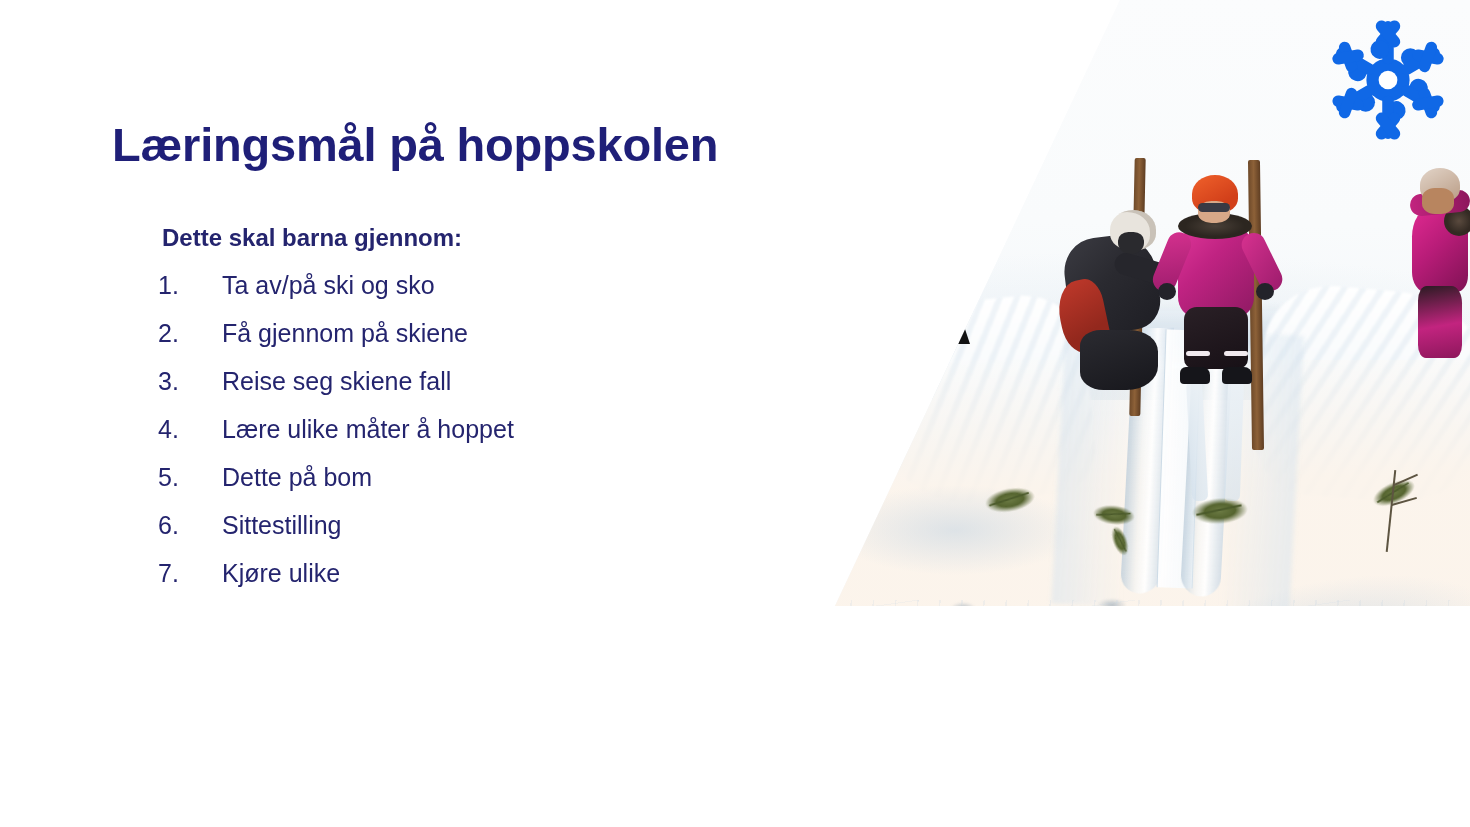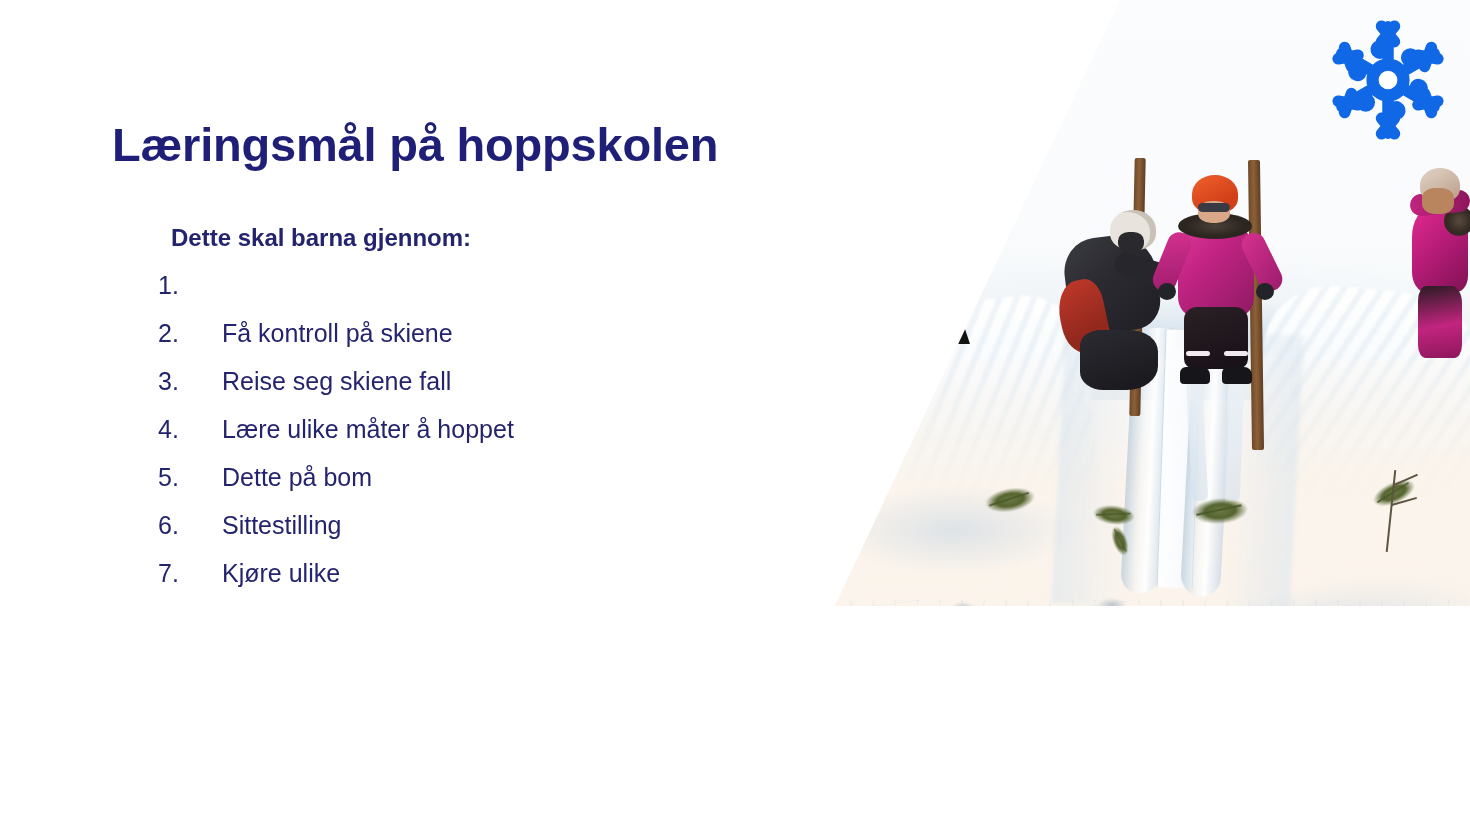--- a/index.html
+++ b/index.html
@@ -388,21 +388,21 @@
     position: absolute;
     left: 158px;
     top: 226px;
     width: 560px;
   }
 
   .lead {
     font-size: 24px;
     font-weight: bold;
     line-height: 1.0;
-    margin: 0 0 23px 13px;
+    margin: 0 0 23px 4px;
   }
 
   .goal-list {
     list-style: none;
     margin: 0;
     padding: 0;
   }
 
   .goal-item {
     display: flex;
@@ -536,24 +536,25 @@
   </div>
 
   <h1 class="title" style="color: rgb(31, 31, 120);">Læringsmål på hoppskolen</h1>
 
   <div class="body-block" style="color: rgb(36, 36, 110);">
     <p class="lead">Dette skal barna gjennom:</p>
 
     <ol class="goal-list">
       <li class="goal-item">
         <span class="goal-num">1.</span>
+        <span class="goal-text">Ta av/på ski og sko</span>
       </li>
       <li class="goal-item">
         <span class="goal-num">2.</span>
-        <span class="goal-text">Få kontroll på skiene</span>
+        <span class="goal-text">Få gjennom på skiene</span>
       </li>
       <li class="goal-item">
         <span class="goal-num">3.</span>
         <span class="goal-text">Reise seg skiene fall</span>
       </li>
       <li class="goal-item">
         <span class="goal-num">4.</span>
         <span class="goal-text">Lære ulike måter å hoppet</span>
       </li>
       <li class="goal-item">

